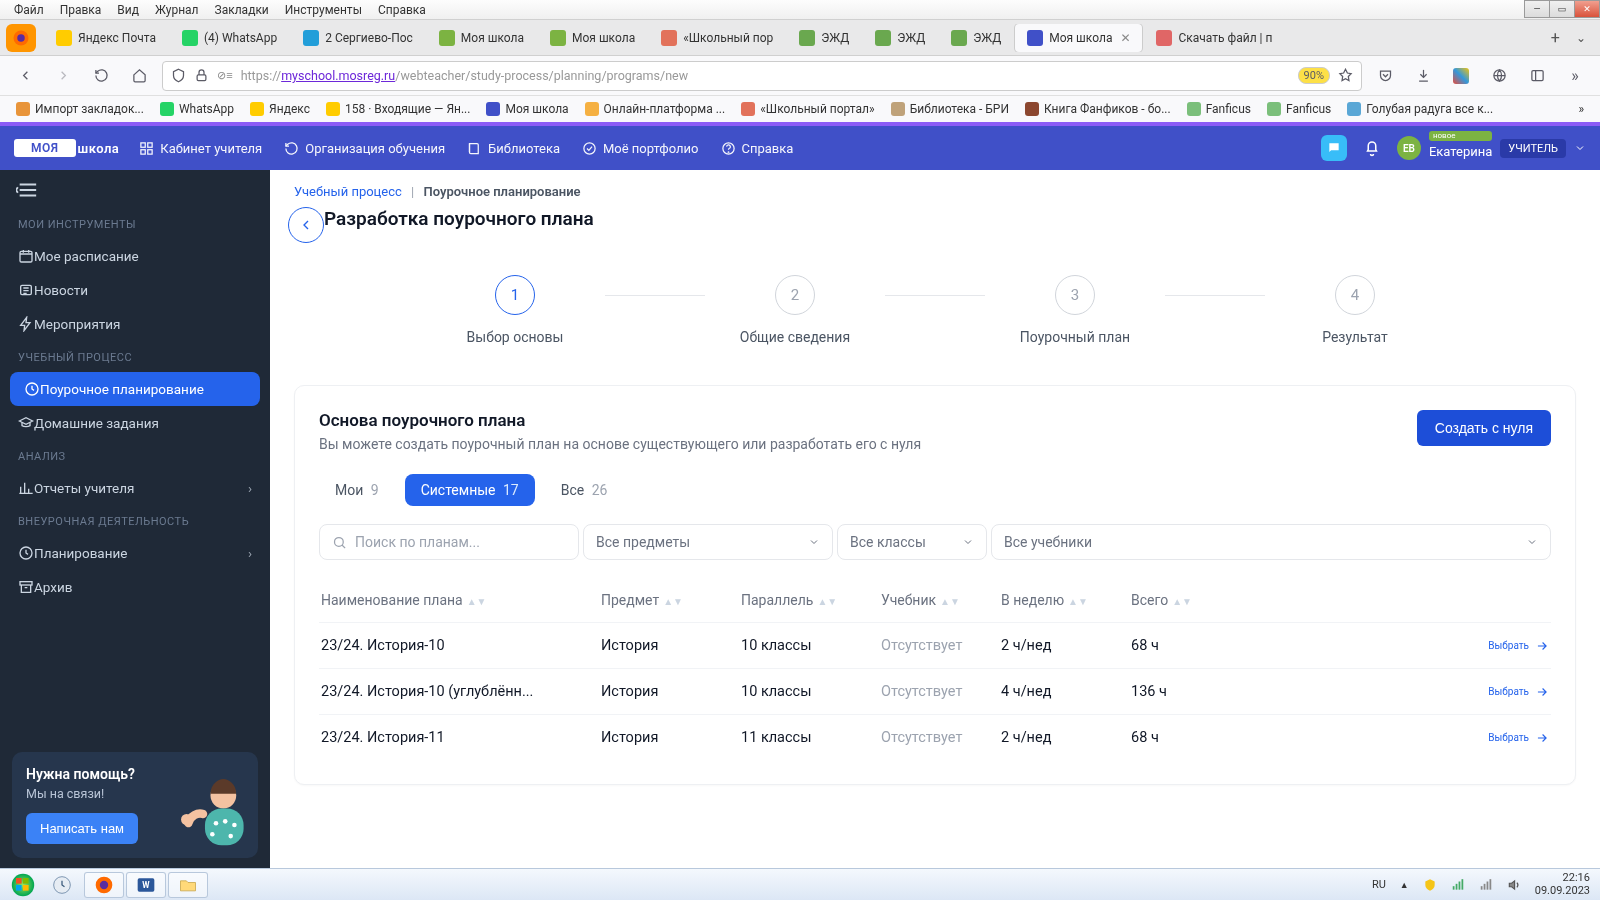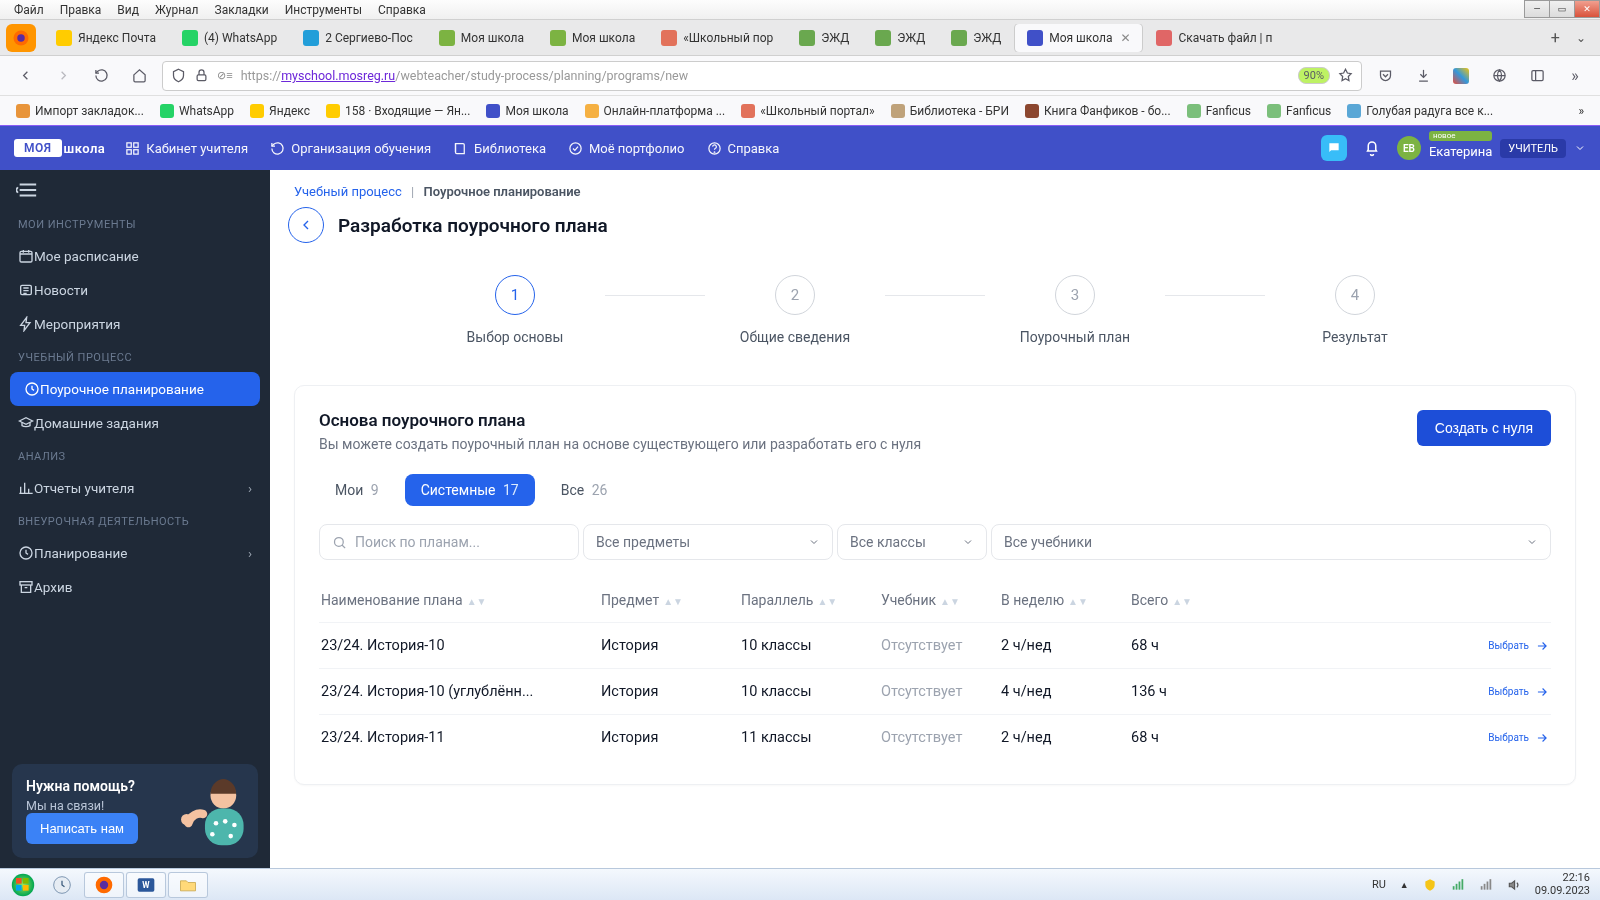--- a/index.html
+++ b/index.html
@@ -20,58 +20,58 @@
 .ff-tab .favicon { width:16px; height:16px; margin-right:6px; border-radius:3px; flex-shrink:0; }
 .ff-tab .tabtext { overflow:hidden; text-overflow:ellipsis; }
 .ff-newtab { padding: 4px 8px; font-size: 16px; color:#555; }
 
 
 .ff-navbar { height: 40px; background: #f9f9fb; display: flex; align-items: center; padding: 0 10px; gap: 8px; border-bottom: 1px solid #e0e0e0; }
 .ff-navbtn { width: 30px; height: 30px; display:flex; align-items:center; justify-content:center; color:#5b5b66; border-radius:4px; }
 .ff-addr { flex: 1; height: 30px; background: #fff; border: 1px solid #ccc; border-radius: 4px; display: flex; align-items: center; padding: 0 8px; font-size: 12.5px; color:#5b5b66; gap:8px; }
 .ff-addr .url { flex:1; color:#999; }
 .ff-addr .url .dark { color:#6d28d9;text-decoration:underline; }
-.zoom-badge { background:#bef264; border:1px solid #ccc; border-radius:8px; padding:1px 5px; font-size:11px; }
-
-
-.ff-bookmarks { height: 30px; background: #f9f9fb; display: flex; align-items: center; padding: 0 10px; gap: 4px; border-bottom: 1px solid #8b5cf6; font-size: 12px; color:#333; }
+.zoom-badge { background:#fde047; border:1px solid #ccc; border-radius:8px; padding:1px 5px; font-size:11px; }
+
+
+.ff-bookmarks { height: 30px; background: #f9f9fb; display: flex; align-items: center; padding: 0 10px; gap: 4px; border-bottom: 4px solid #8b5cf6; font-size: 12px; color:#333; }
 .bk-item { display:flex; align-items:center; gap:5px; padding:3px 6px; white-space:nowrap; }
 .bk-item .bicon { width:14px;height:14px;border-radius:3px;flex-shrink:0; }
 
 
 .app-header { height: 44px; background: #3f51b5; background: #4050c8; display:flex; align-items:center; padding: 0 14px; color:#fff; gap: 20px; font-size: 13px; }
 .app-logo { display:flex; align-items:center; gap:2px; font-weight:600; letter-spacing:.5px; }
-.app-logo .box { background:#fff; color:#4050c8; padding:2px 10px; border-radius:3px; font-size:12px; }
+.app-logo .box { background:#fff; color:#4050c8; padding:2px 17px; border-radius:3px; font-size:12px; }
 .app-nav-item { display:flex; align-items:center; gap:6px; opacity:.95; }
 .app-header-right { margin-left:auto; display:flex; align-items:center; gap:16px; }
 .user-chip { display:flex; align-items:center; gap:8px; }
 .user-avatar { width:24px;height:24px;background:#7cb342;border-radius:50%;font-size:10px;display:flex;align-items:center;justify-content:center;color:#fff;font-weight:600; }
 .role-badge { background:#2a3aa8; padding:3px 8px; border-radius:4px; font-size:11px; }
 .new-badge { background:#7cb342; padding:1px 4px; border-radius:3px; font-size:8px; position:relative; top:-8px; }
 
 
 .app-body { display:flex; height: calc(900px - 20px - 36px - 40px - 30px - 44px - 32px); }
 .sidebar { width: 270px; background: #1f2937; color:#cbd5e1; padding: 12px 0; position:relative; }
 .sidebar-collapse { text-align:right; padding: 0 16px 10px; color:#cbd5e1; font-size:18px; }
 .sb-section-title { font-size: 11px; color:#6b7a90; padding: 10px 18px 8px; letter-spacing:.5px; }
 .sb-item { display:flex; align-items:center; padding: 9px 18px; font-size: 13.5px; cursor:pointer; }
 .sb-item.active { background:#2563eb; color:#fff; border-radius: 8px; margin: 0 10px; padding-left: 14px; padding-right:14px; }
 .sb-item .chev { margin-left:auto; opacity:.7; }
 .help-box { position:absolute; bottom:10px; left:12px; right:12px; background:#26364d; border-radius:10px; padding:14px; }
 .help-box .q { color:#fff; font-weight:600; font-size:14px; }
 .help-box .s { color:#b8c4d6; font-size:12.5px; margin-top:4px; }
-.help-box button { background:#3b82f6; color:#fff; border:none; border-radius:6px; padding:8px 14px; font-size:13px; }
+.help-box button { margin-top:12px; background:#3b82f6; color:#fff; border:none; border-radius:6px; padding:8px 14px; font-size:13px; }
 .help-ill { position:absolute; right:-4px; bottom:-2px; width:92px; height:92px; }
 
 
 .main { flex:1; background:#fff; overflow:auto; }
 .breadcrumb { padding: 14px 24px 0; font-size:13px; color:#2563eb; }
 .breadcrumb .sep { color:#9ca3af; padding:0 6px; }
 .breadcrumb .cur { color:#4b5563; font-weight:600; }
-.page-title-row { display:flex; align-items:center; gap:14px; padding: 8px 24px 8px 18px; }
+.page-title-row { display:flex; align-items:flex-start; padding: 8px 24px 8px 18px; }
 .back-circle { width:36px;height:36px;border:1.5px solid #2563eb;border-radius:50%;display:flex;align-items:center;justify-content:center;color:#2563eb; }
 .page-title { font-size:19px; font-weight:600; color:#111827; }
 
 .stepper { display:flex; align-items:flex-start; justify-content:center; gap:0; padding: 24px 0 40px; }
 .step { display:flex; flex-direction:column; align-items:center; width:180px; }
 .step-circle { width:40px;height:40px;border-radius:50%;border:1.5px solid #d1d5db;display:flex;align-items:center;justify-content:center;font-size:15px;color:#9ca3af;background:#fff; }
 .step.active .step-circle { border-color:#2563eb; color:#2563eb; }
 .step-label { margin-top:14px; font-size:14px; color:#4b5563; }
 .step-line { height:1px; width:100px; background:#e5e7eb; margin-top:20px; }
 

